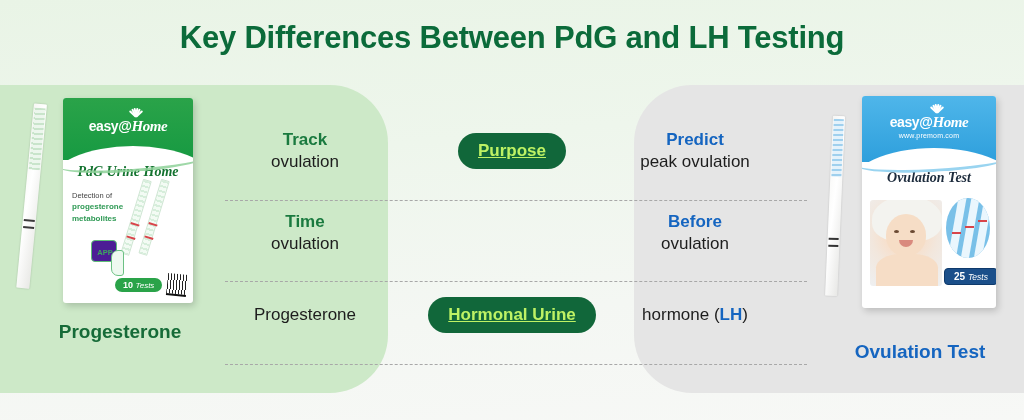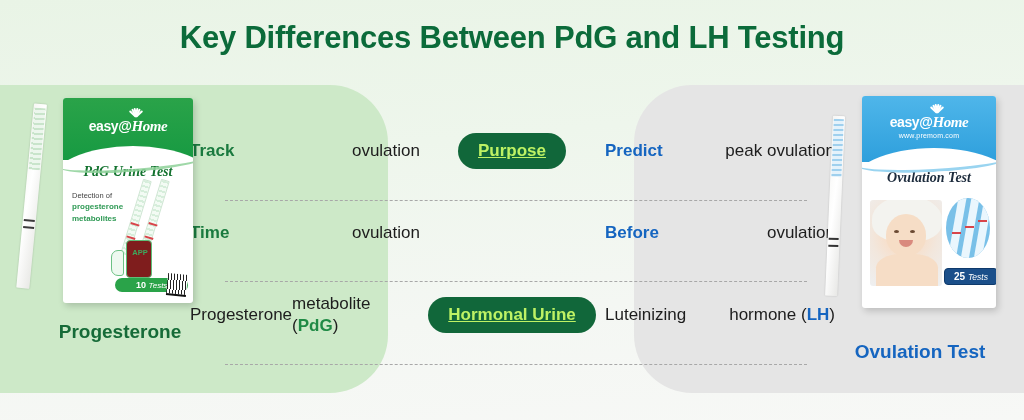--- a/index.html
+++ b/index.html
@@ -33,25 +33,25 @@
   }
   #div1 { top:200px; }
   #div2 { top:281px; }
   #div3 { top:364px; }
 
   
   #grid { position:absolute; left:0; top:110px; width:1024px; }
   .row { position:relative; height:82px; }
   .cell-left, .cell-right {
     position:absolute; top:0; width:230px; height:82px;
-    display:flex; flex-direction:row; align-items:center; justify-content:space-between;
+    display:flex; flex-direction:column; align-items:center; justify-content:center;
     line-height:1.28;
   }
   .cell-left  { left:190px; }
-  .cell-right { left:605px; }
+  .cell-right { left:580px; }
   .hl-line { font-size:17px; font-weight:bold; }
   .sub-line { font-size:17px; color:#1d1d1d; }
   .hl-green { color:#1a7a3f; }
   .hl-blue  { color:#1565c0; }
   .inline-g { color:#1f8a45; font-weight:bold; }
   .inline-b { color:#1565c0; font-weight:bold; }
 
   .cell-mid { position:absolute; left:420px; top:0; width:184px; height:82px;
     display:flex; align-items:center; justify-content:center; }
   .pill {
@@ -123,33 +123,33 @@
   #pdg-desc b { display:block; color:#2f9a55; font-size:8px; font-weight:bold; }
   .pdg-teststrip {
     position:absolute; width:9px; height:78px; transform-origin:top center;
     background:repeating-linear-gradient(180deg,#d6eedb 0 2px,#f3fbf4 2px 5px);
     border:.5px solid #cfe6d3; border-radius:1px;
   }
   .pdg-teststrip .rl { position:absolute; left:0; width:9px; height:1.6px; background:#d8444a; }
   #ts1 { left:80px; top:82px; transform:rotate(17deg); }
   #ts2 { left:98px; top:82px; transform:rotate(17deg); }
   #phone {
-    position:absolute; left:28px; top:142px; width:26px; height:38px;
-    border:1.6px solid #5fbe78; border-radius:4px; background:#7f1d1d;margin-left:35px;
+    position:absolute; left:28px; top:142px; width:26px; height:22px;
+    border:1.6px solid #5fbe78; border-radius:4px; background:#4c1d95;
   }
   #phone span {
     position:absolute; left:0; top:7px; width:26px; text-align:center;
     font-size:7.5px; font-weight:bold; color:#3da95d;
   }
   #hand {
     position:absolute; left:48px; top:152px; width:13px; height:26px;
     border:1.5px solid #6cc184; border-radius:7px 3px 3px 7px; background:#eef9f0;
   }
   #tests-badge {
-    position:absolute; left:52px; top:180px; padding:2px 21px;
+    position:absolute; left:52px; top:180px; padding:2px 8px;
     background:#2aa349; color:#fff; border-radius:9px;
     font-size:9px; font-weight:bold; white-space:nowrap;
   }
   #tests-badge em { font-style:italic; font-weight:normal; font-size:8px; }
   #barcode {
     position:absolute; left:104px; top:176px; width:20px; height:22px;
     background:repeating-linear-gradient(90deg,#222 0 1px,#fff 1px 3px);
     border-bottom:2px solid #111; transform:rotate(6deg);
   }
 
@@ -283,27 +283,25 @@
     </div>
     <div class="cell-right">
       <span class="hl-line hl-blue">Before</span>
       <span class="sub-line">ovulation</span>
     </div>
   </div>
 
   <div class="row">
     <div class="cell-left">
       <span class="sub-line">Progesterone</span>
-      <span class="sub-line"><span>metabolite (</span><span class="inline-g">PdG</span><span>)</span></span>
     </div>
     <div class="cell-mid">
       <span class="pill">Hormonal Urine</span>
     </div>
     <div class="cell-right">
-      <span class="sub-line">Luteinizing</span>
       <span class="sub-line"><span>hormone (</span><span class="inline-b">LH</span><span>)</span></span>
     </div>
   </div>
 </div>
 
 <div id="pdg-wrap">
   <div id="pdg-strip">
     <div class="sgreen"></div>
       <div class="band1"></div>
       <div class="band2"></div>
@@ -315,21 +313,21 @@
         <i style="transform:rotate(-26deg)"></i>
       <i style="transform:rotate(-9deg)"></i>
         <i style="transform:rotate(9deg)"></i>
       <i style="transform:rotate(26deg)"></i>
         <i style="transform:rotate(46deg)"></i>
     </div>
     <div class="logo-row">
       <span>easy@</span><span class="script">Home</span>
     </div>
     <div class="swoosh"></div>
-    <div id="pdg-title">PdG Urine Test</div>
+    <div id="pdg-title">PdG Urine Home</div>
     <div id="pdg-desc">
       <span>Detection of</span>
       <b>progesterone</b>
       <b>metabolites</b>
     </div>
     <div class="pdg-teststrip" id="ts1">
       <div class="rl" style="top:44px"></div>
         <div class="rl" style="top:58px"></div>
     </div>
     <div class="pdg-teststrip" id="ts2">

